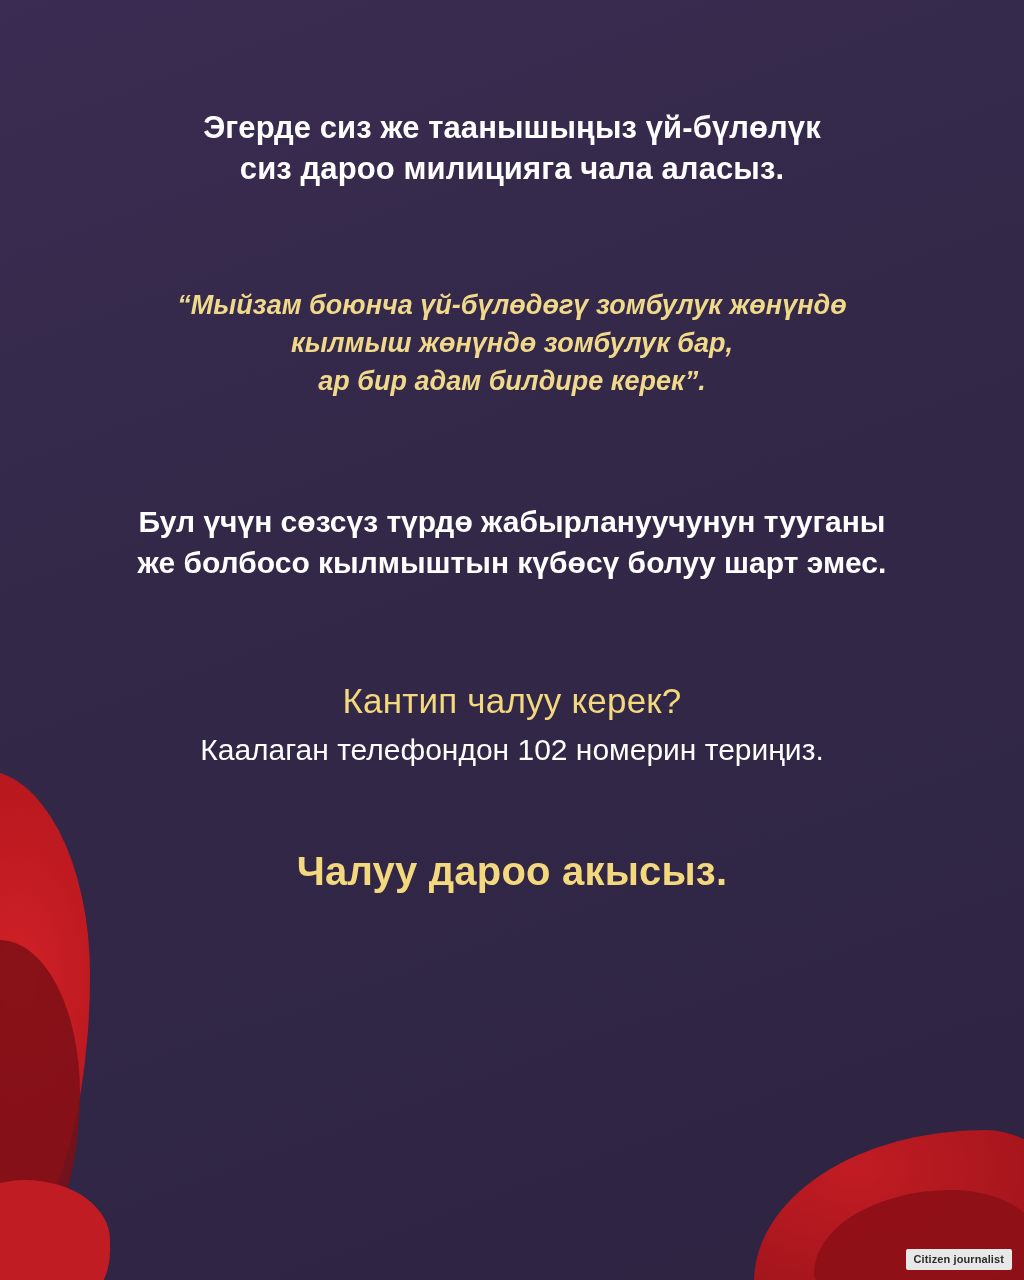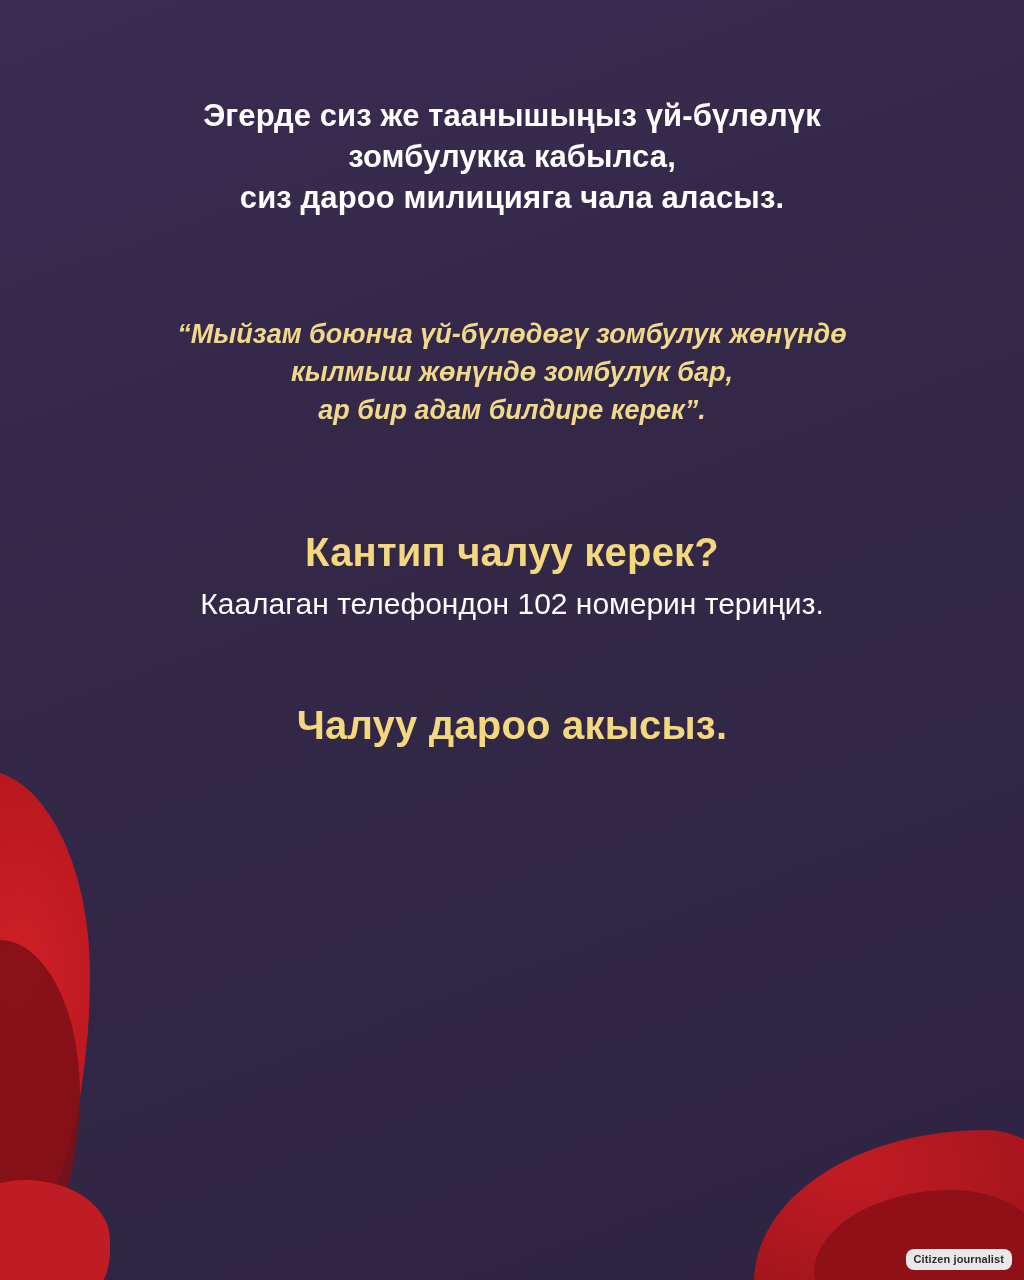--- a/index.html
+++ b/index.html
@@ -69,20 +69,21 @@
     background: #8d1017;
     border-radius: 60% 40% 20% 60% / 70% 50% 50% 30%;
     opacity: .9;
   }
 
   .content {
     position: relative;
     z-index: 3;
     padding: 96px 58px 0 58px;
     text-align: center;
+    margin-top: 12px;
   }
 
   .lead {
     color: #ffffff;
     font-size: 31px;
     line-height: 1.32;
     font-weight: 700;
     letter-spacing: .1px;
   }
 
@@ -101,22 +102,22 @@
     color: #ffffff;
     font-size: 30px;
     line-height: 1.37;
     font-weight: 700;
     padding: 0 6px;
   }
 
   .howto-heading {
     margin-top: 98px;
     color: #f3d87e;
-    font-size: 40px;
-    font-weight: 700;
+    font-size: 35px;
+    font-weight: 400;
     letter-spacing: .2px;
   }
 
   .howto-text {
     margin-top: 12px;
     color: #ffffff;
     font-size: 30px;
     font-weight: 400;
   }
 
@@ -131,50 +132,51 @@
   .credit {
     position: absolute;
     right: 12px;
     bottom: 10px;
     z-index: 5;
     background: #e8e8e8;
     color: #2b2b2b;
     font-size: 11px;
     font-weight: 700;
     padding: 4px 8px 5px 8px;
-    border-radius: 8px;
+    border-radius: 2px;
     letter-spacing: .1px;
   }
 </style>
 </head>
 <body>
 
 <div class="poster">
 
   <div class="blob-left"></div>
   <div class="blob-left-2"></div>
   <div class="blob-left-3"></div>
   <div class="blob-right"></div>
   <div class="blob-right-2"></div>
 
   <div class="content">
 
     <div class="lead">
       <div>Эгерде сиз же таанышыңыз үй-бүлөлүк</div>
-      <div>зомбулукка кабылса,</div>
       <div>сиз дароо милицияга чала аласыз.</div>
     </div>
 
     <div class="quote">
       <div>“Мыйзам боюнча үй-бүлөдөгү зомбулук жөнүндө</div>
       <div>кылмыш жөнүндө зомбулук бар,</div>
       <div>ар бир адам билдире керек”.</div>
     </div>
 
     <div class="body-text">
+      <div>Бул үчүн сөзсүз түрдө жабырлануучунун тууганы</div>
+      <div>же болбосо кылмыштын күбөсү болуу шарт эмес.</div>
     </div>
 
     <div class="howto-heading">Кантип чалуу керек?</div>
     <div class="howto-text">Каалаган телефондон 102 номерин териңиз.</div>
 
     <div class="free-call">Чалуу дароо акысыз.</div>
 
   </div>
 
   <div class="credit">Citizen journalist</div>

